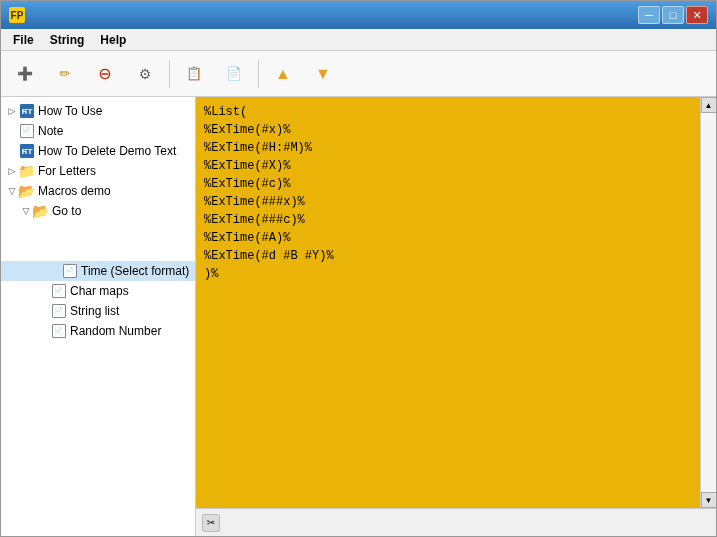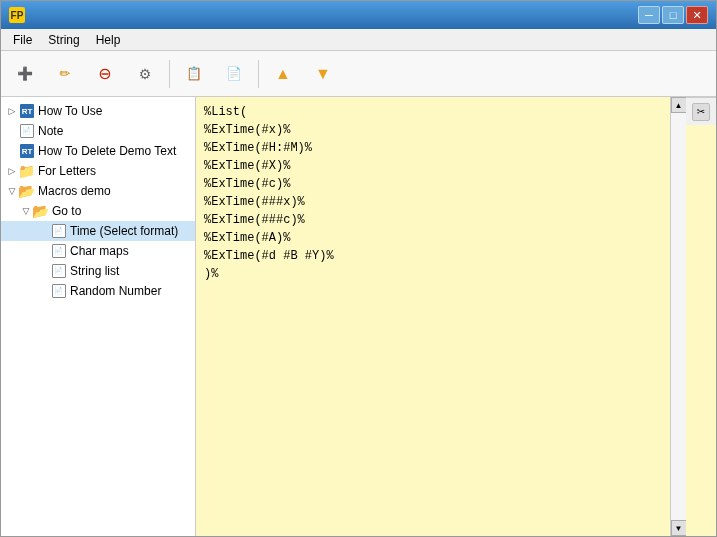--- a/index.html
+++ b/index.html
@@ -69,20 +69,21 @@
     }
     .title-btn.close { background: #c0392b; }
     .menu-bar {
       background: #f0f0f0;
       border-bottom: 1px solid #ccc;
       padding: 2px 4px;
       display: flex;
       gap: 0;
       height: 22px;
       flex-shrink: 0;
+      font-weight: bold;
     }
     .menu-item {
       padding: 2px 8px;
       cursor: pointer;
       font-size: 12px;
       border-radius: 2px;
     }
     .toolbar {
       background: #f8f8f8;
       border-bottom: 1px solid #ccc;
@@ -154,22 +155,22 @@
     }
     .tree-label {
       font-size: 12px;
     }
     
     .icon-folder { color: #e8a020; font-size: 14px; }
 
     .content-panel {
       flex: 1;
       display: flex;
-      flex-direction: row;
-      background: #fef9c3;
+      flex-direction: column;
+      background: #eab308;
       position: relative;
     }
     .text-area {
       flex: 1;
       padding: 6px 8px;
       font-family: 'Courier New', monospace;
       font-size: 12px;
       overflow-y: auto;
       overflow-x: hidden;
       line-height: 1.5;
@@ -354,21 +355,21 @@
         <span class="tree-label">Macros demo</span>
       </div>
 
       <div class="tree-item" style="padding-left: 18px;">
         <span class="tree-expander">▽</span>
         <span class="tree-icon icon-folder">📂</span>
         <span class="tree-label">Go to</span>
       </div>
 
 
-      <div class="tree-item selected" style="padding-left: 36px;">
+      <div class="tree-item selected" style="padding-left: 47px; margin-top: 40px;">
         <span class="tree-expander" style="visibility:hidden">▷</span>
         <span class="tree-icon">
           <span class="txt-icon">📄</span>
         </span>
         <span class="tree-label">Time (Select format)</span>
       </div>
 
       <div class="tree-item" style="padding-left: 36px;">
         <span class="tree-expander" style="visibility:hidden">▷</span>
         <span class="tree-icon">

